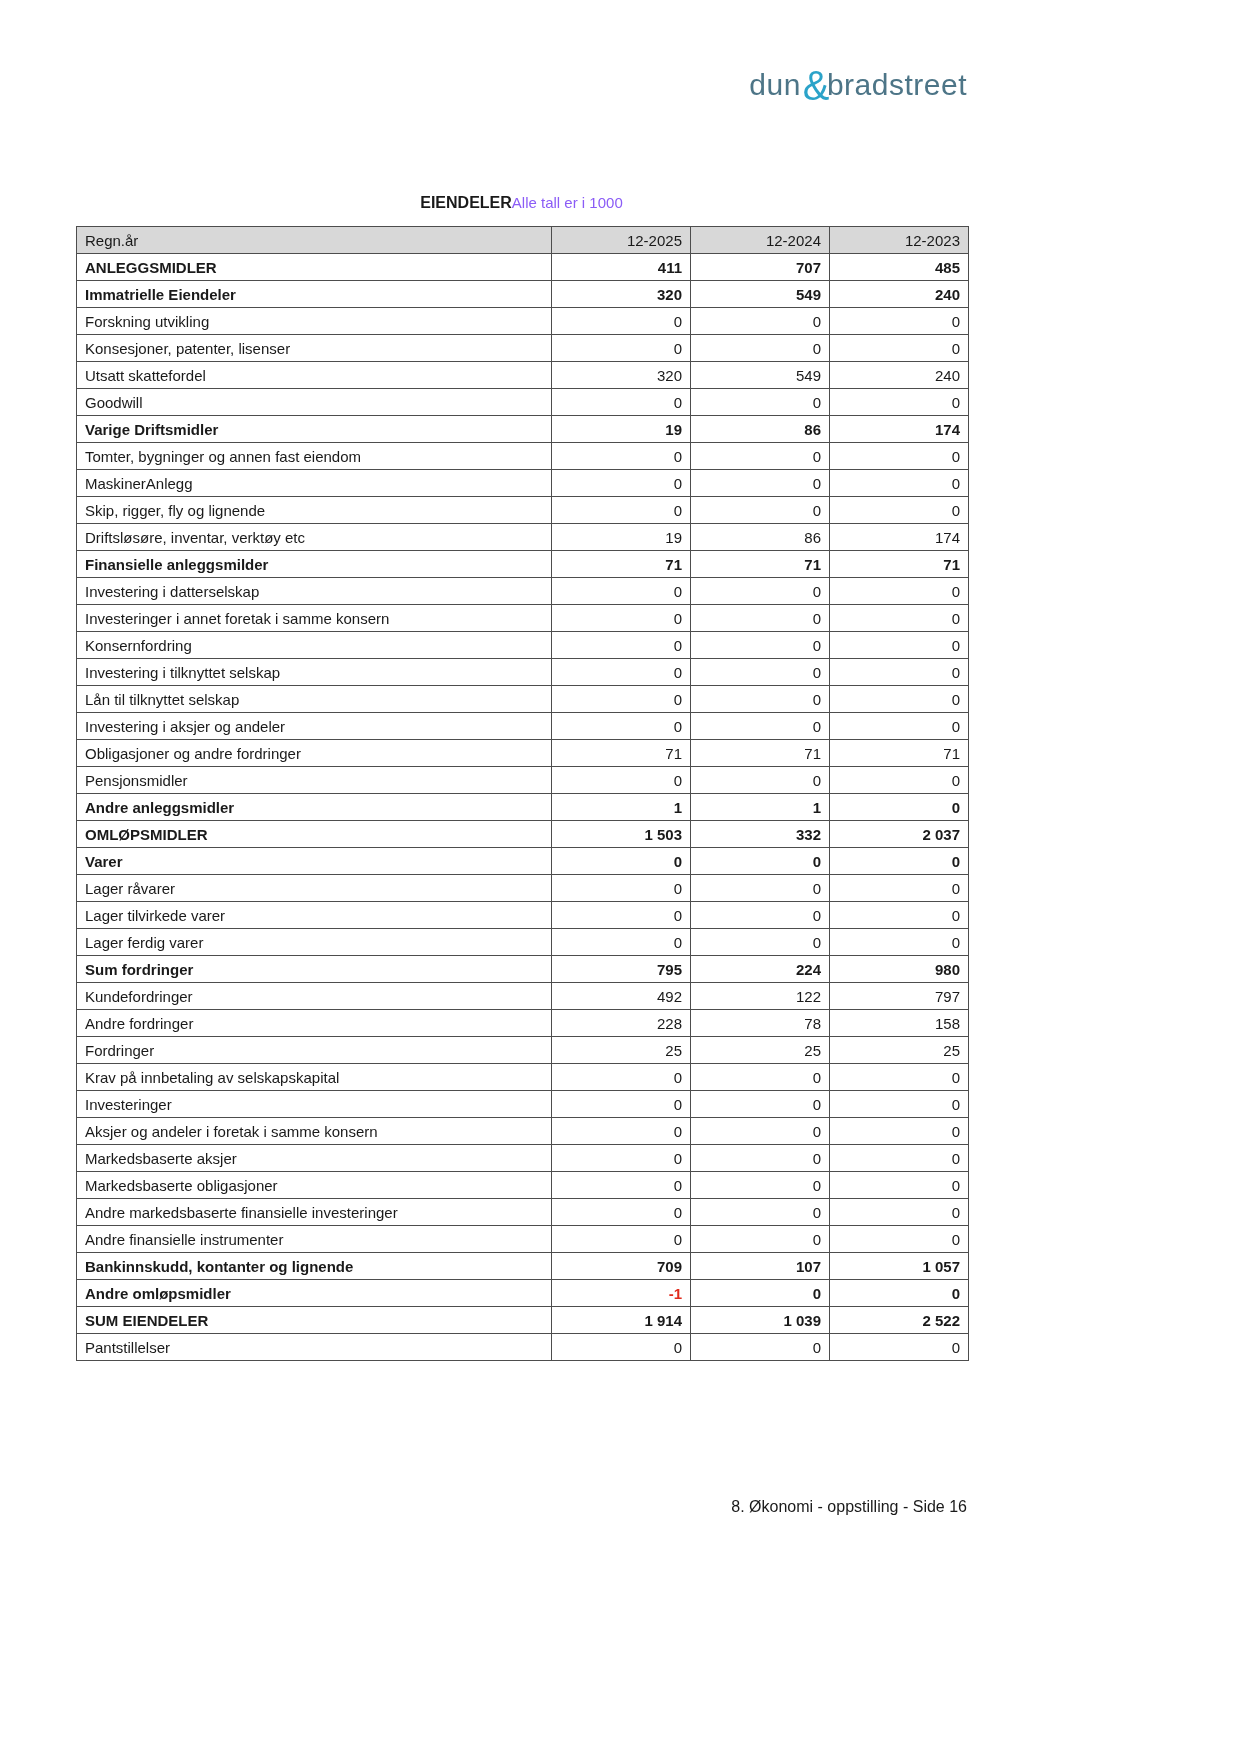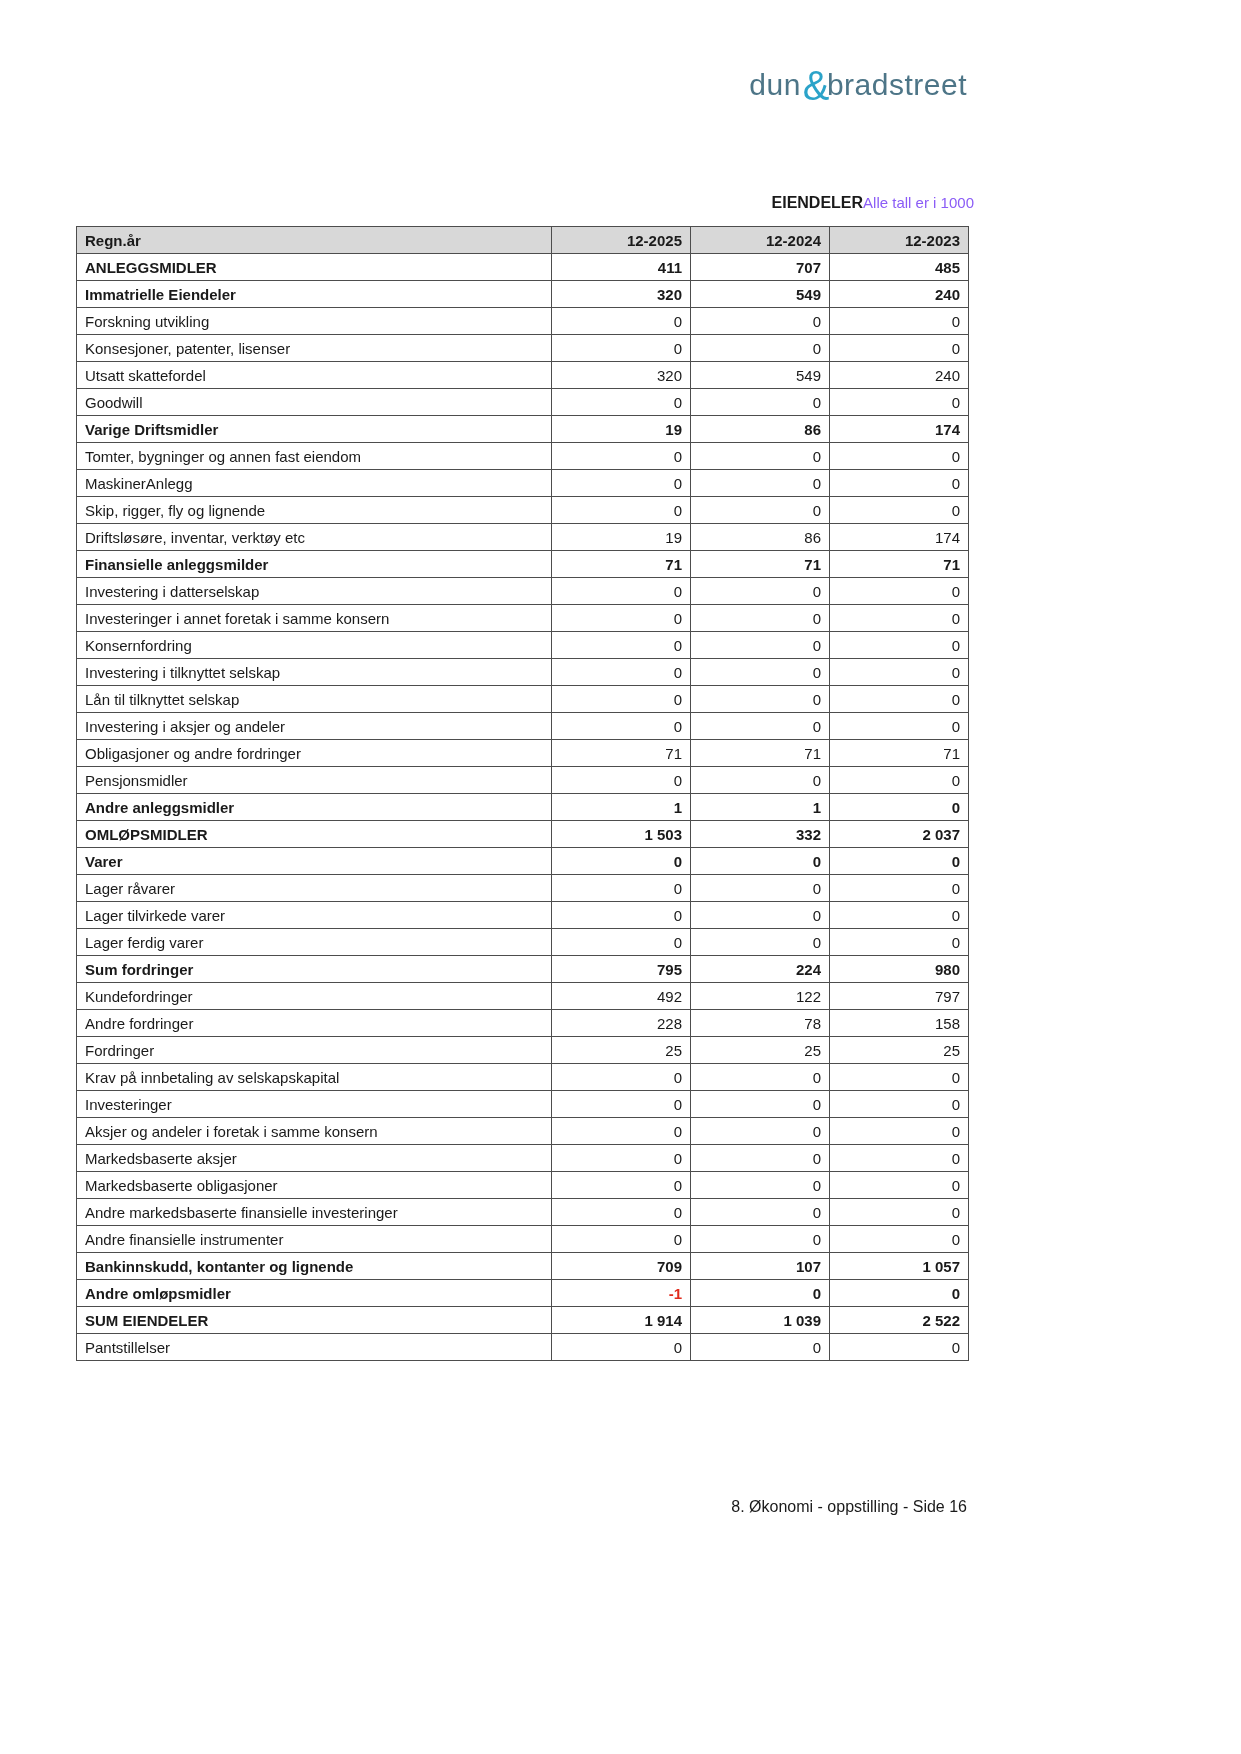--- a/index.html
+++ b/index.html
@@ -40,24 +40,24 @@
     margin: 0 -3px 0 1px;
     vertical-align: -5px;
     display: inline-block;
     transform: scaleX(0.95);
   }
 
   
   .section-header {
     position: absolute;
     top: 194px;
-    left: 71px;
+    left: 64px;
     width: 891px;
     display: flex;
-    justify-content: flex-end;
+    justify-content: center;
     align-items: baseline;
   }
   .section-title {
     font-size: 16px;
     font-weight: 700;
     color: #1a1a1a;
   }
   .unit-note {
     font-size: 15px;
     font-weight: 400;
@@ -81,21 +81,21 @@
   .fin-table th, .fin-table td {
     border: 1px solid #4d4d4d;
     height: 27px;
     padding: 0 8px;
     vertical-align: middle;
     overflow: hidden;
     white-space: nowrap;
   }
   .fin-table thead th {
     background: #d8d8d8;
-    font-weight: 700;
+    font-weight: 400;
     text-align: right;
   }
   .fin-table thead th.label-cell { text-align: left; }
 
   .fin-table td.label-cell { text-align: left; }
   .fin-table td.value-cell { text-align: right; }
 
   .fin-table tr.bold td { font-weight: 700; }
   .fin-table td.negative { color: #e02b1d; }
 

